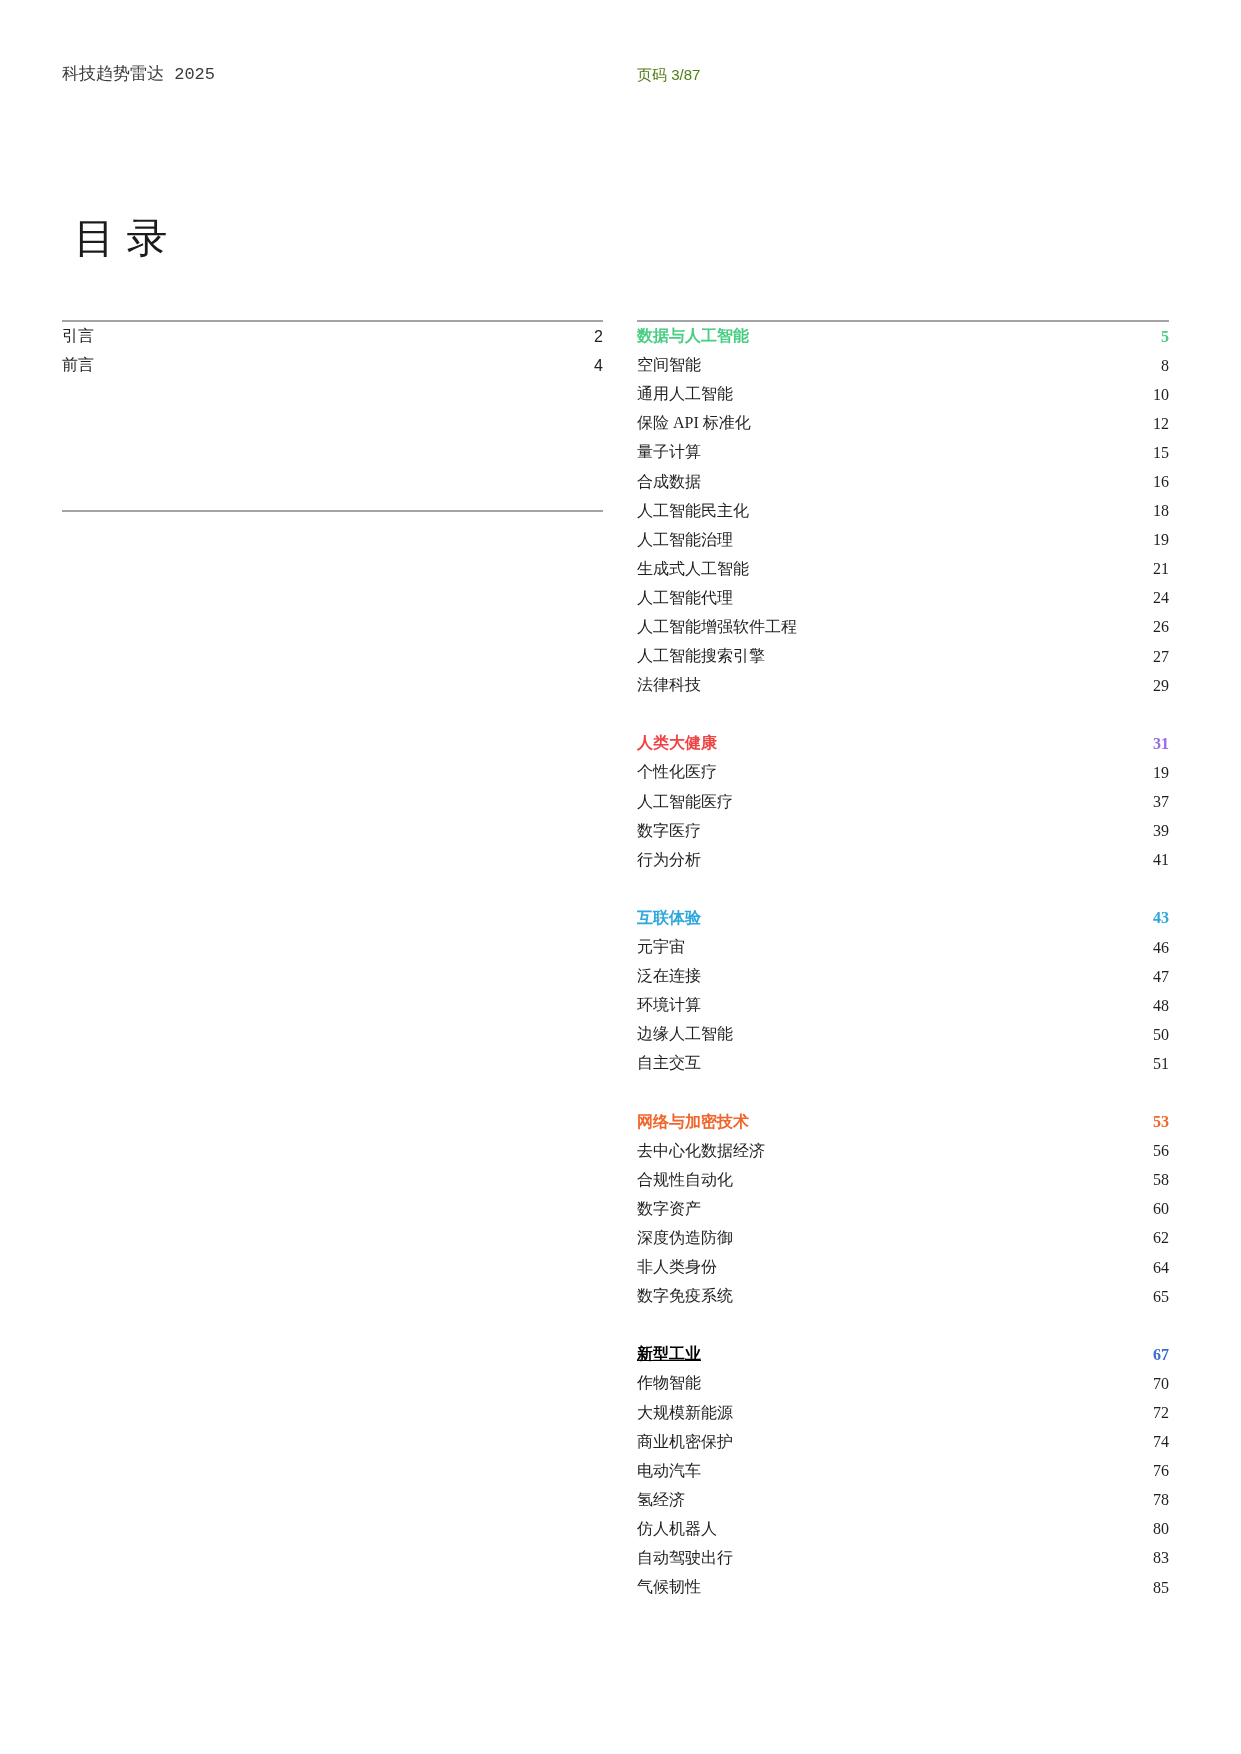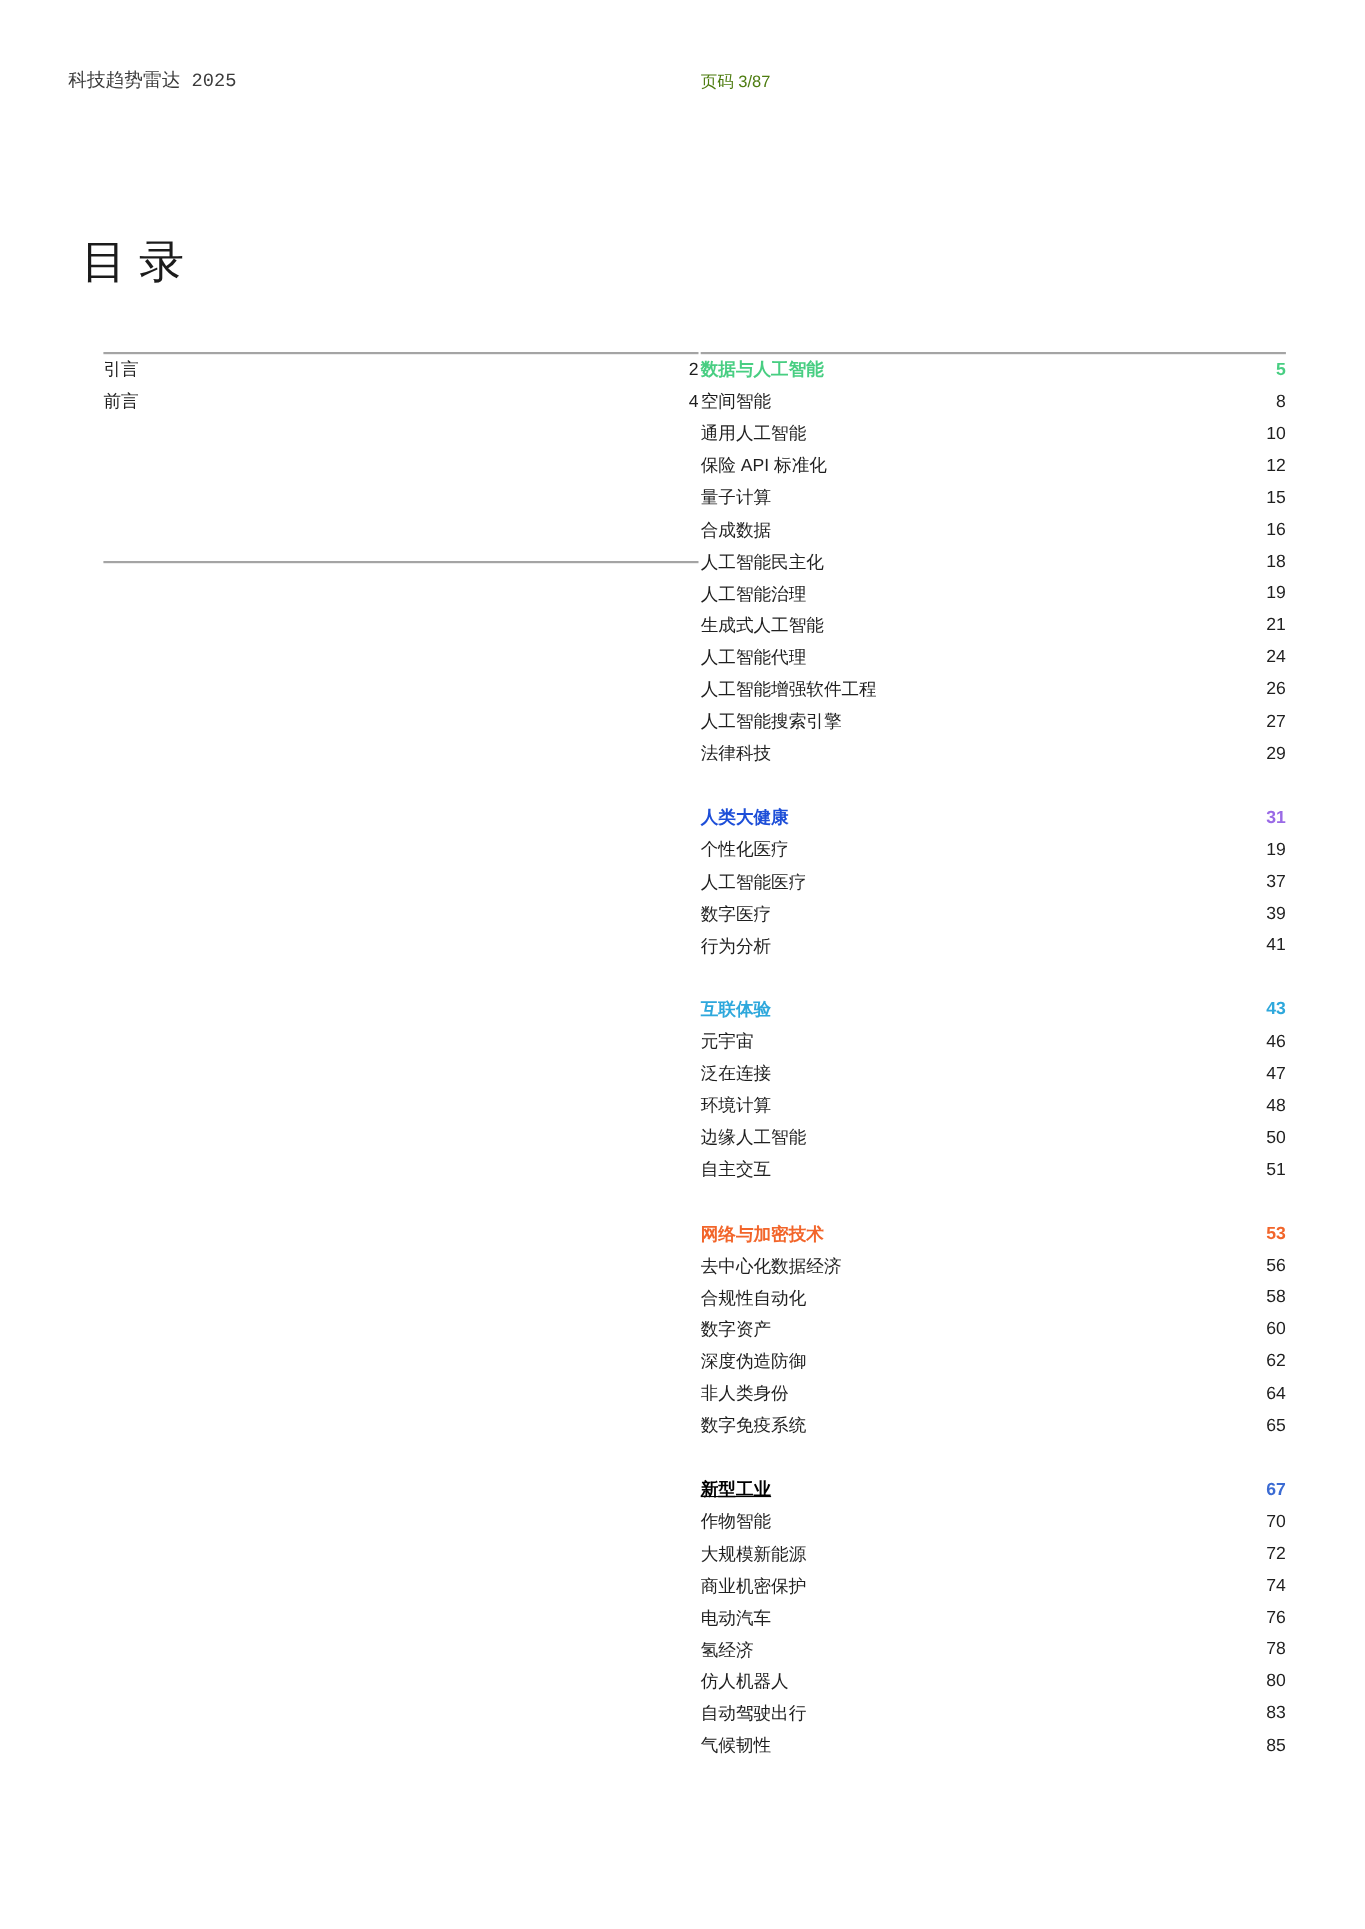--- a/index.html
+++ b/index.html
@@ -32,22 +32,22 @@
   .doc-title {
     position: absolute;
     left: 62px;
     top: 200px;
     font-size: 41px;
     line-height: 52px;
     font-weight: 400;
     color: #1b1b1b;
   }
   .col { position: absolute; top: 320px; }
-  .col-left  { left: 62px;  width: 541px; margin-left: 32px; }
-  .col-right { left: 637px; width: 532px; }
+  .col-left  { left: 62px;  width: 541px; }
+  .col-right { left: 637px; width: 532px; font-family: Liberation Serif, serif; }
   .rule { height: 2px; background: #a4a4a4; }
   .rule-second { position: absolute; top: 190px; left: 0; width: 541px; }
   .row {
     height: 29.1px;
     display: flex;
     align-items: center;
     justify-content: space-between;
     font-size: 16px;
   }
   .row .pg { text-align: right; }
@@ -131,21 +131,21 @@
         <span class="pg">27</span>
       </div>
     <div class="row">
         <span>法律科技</span>
         <span class="pg">29</span>
       </div>
   </div>
 
   <div class="section">
     <div class="row section-header">
-      <span style="color: #1d4ed8;">人类大健康</span>
+      <span style="color: #ef4444;">人类大健康</span>
       <span class="pg" style="color: rgb(154, 106, 230);">31</span>
     </div>
     <div class="row">
         <span>个性化医疗</span>
         <span class="pg">19</span>
       </div>
     <div class="row">
         <span>人工智能医疗</span>
         <span class="pg">37</span>
       </div>

